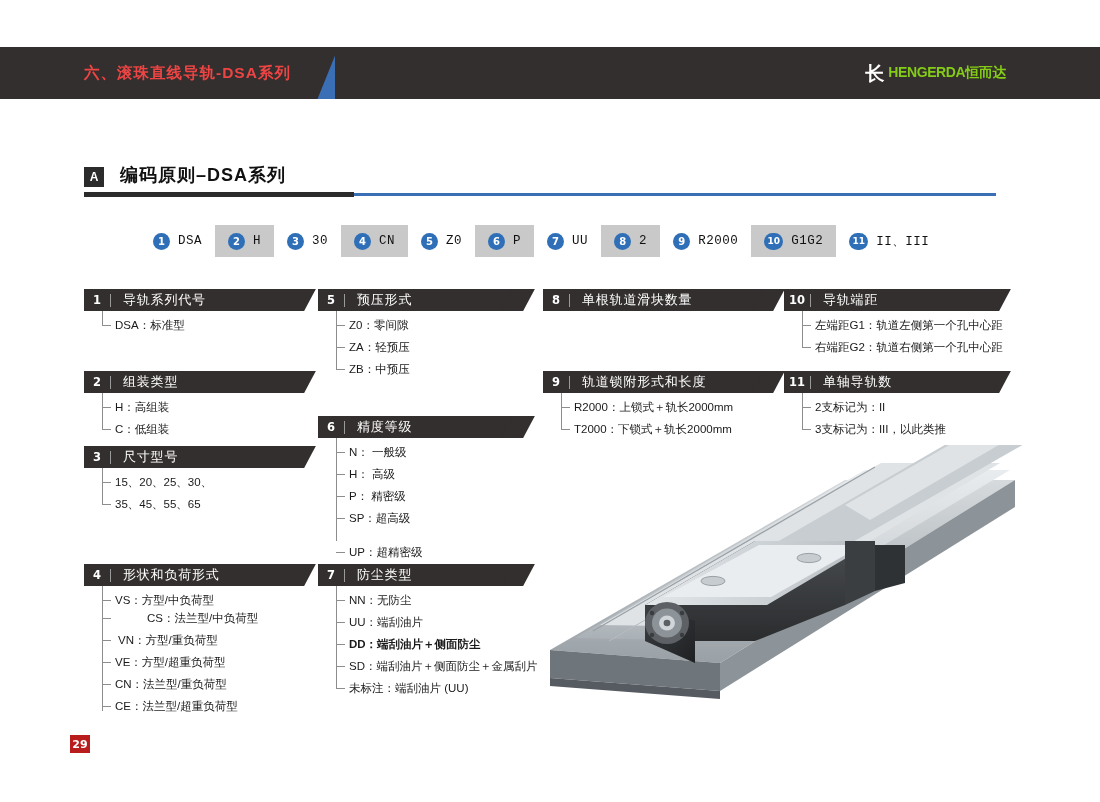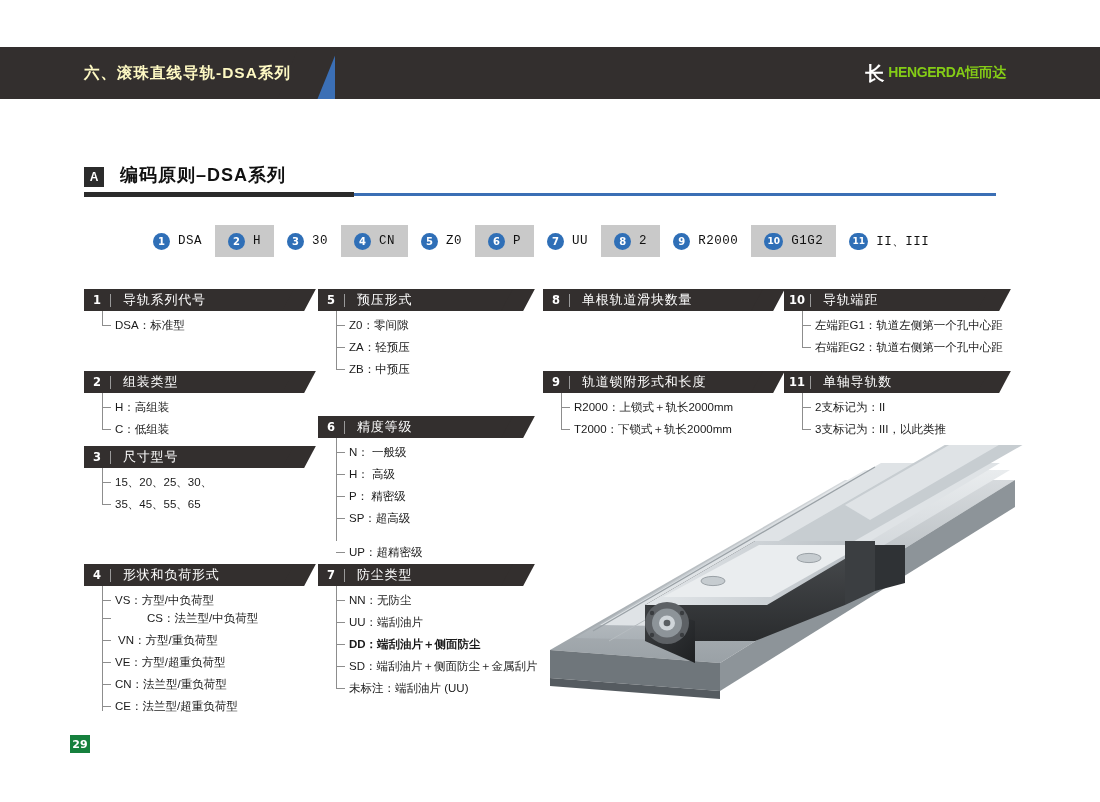--- a/index.html
+++ b/index.html
@@ -24,21 +24,21 @@
     position:absolute;left:0;top:0;height:52px;width:300px;
     background:#332f2e;
   }
   .header-slant{
     position:absolute;left:288px;top:0;height:52px;width:40px;
     background:#332f2e;
     transform:skewX(-22deg);
   }
   .header-title{
     position:absolute;left:84px;top:0;height:52px;line-height:52px;
-    color:#fef9c3;font-size:15.5px;font-weight:bold;letter-spacing:1px;
+    color:#ef4444;font-size:15.5px;font-weight:bold;letter-spacing:1px;
     white-space:nowrap;
   }
   .logo{
     position:absolute;right:94px;top:0;height:52px;
     display:flex;align-items:center;gap:4px;
   }
   .logo-mark{
     color:#ffffff;font-size:19px;font-weight:bold;line-height:1;
     font-family:"DejaVu Sans",sans-serif;
   }
@@ -126,21 +126,21 @@
   .vline{
     position:absolute;left:18px;width:1px;background:#8d8d8d;
   }
   
   .rail-wrap{
     position:absolute;left:545px;top:445px;width:500px;height:280px;
   }
   
   .page-num{
     position:absolute;left:70px;top:735px;width:20px;height:18px;
-    background:#15803d;color:#ffffff;font-size:11px;font-weight:bold;
+    background:#b91c1c;color:#ffffff;font-size:11px;font-weight:bold;
     display:flex;align-items:center;justify-content:center;
     font-family:"DejaVu Sans",sans-serif;
   }
 </style>
 </head>
 <body>
 
 <div class="header">
   <div class="header-blue"></div>
   <div class="header-dark-left"></div>

